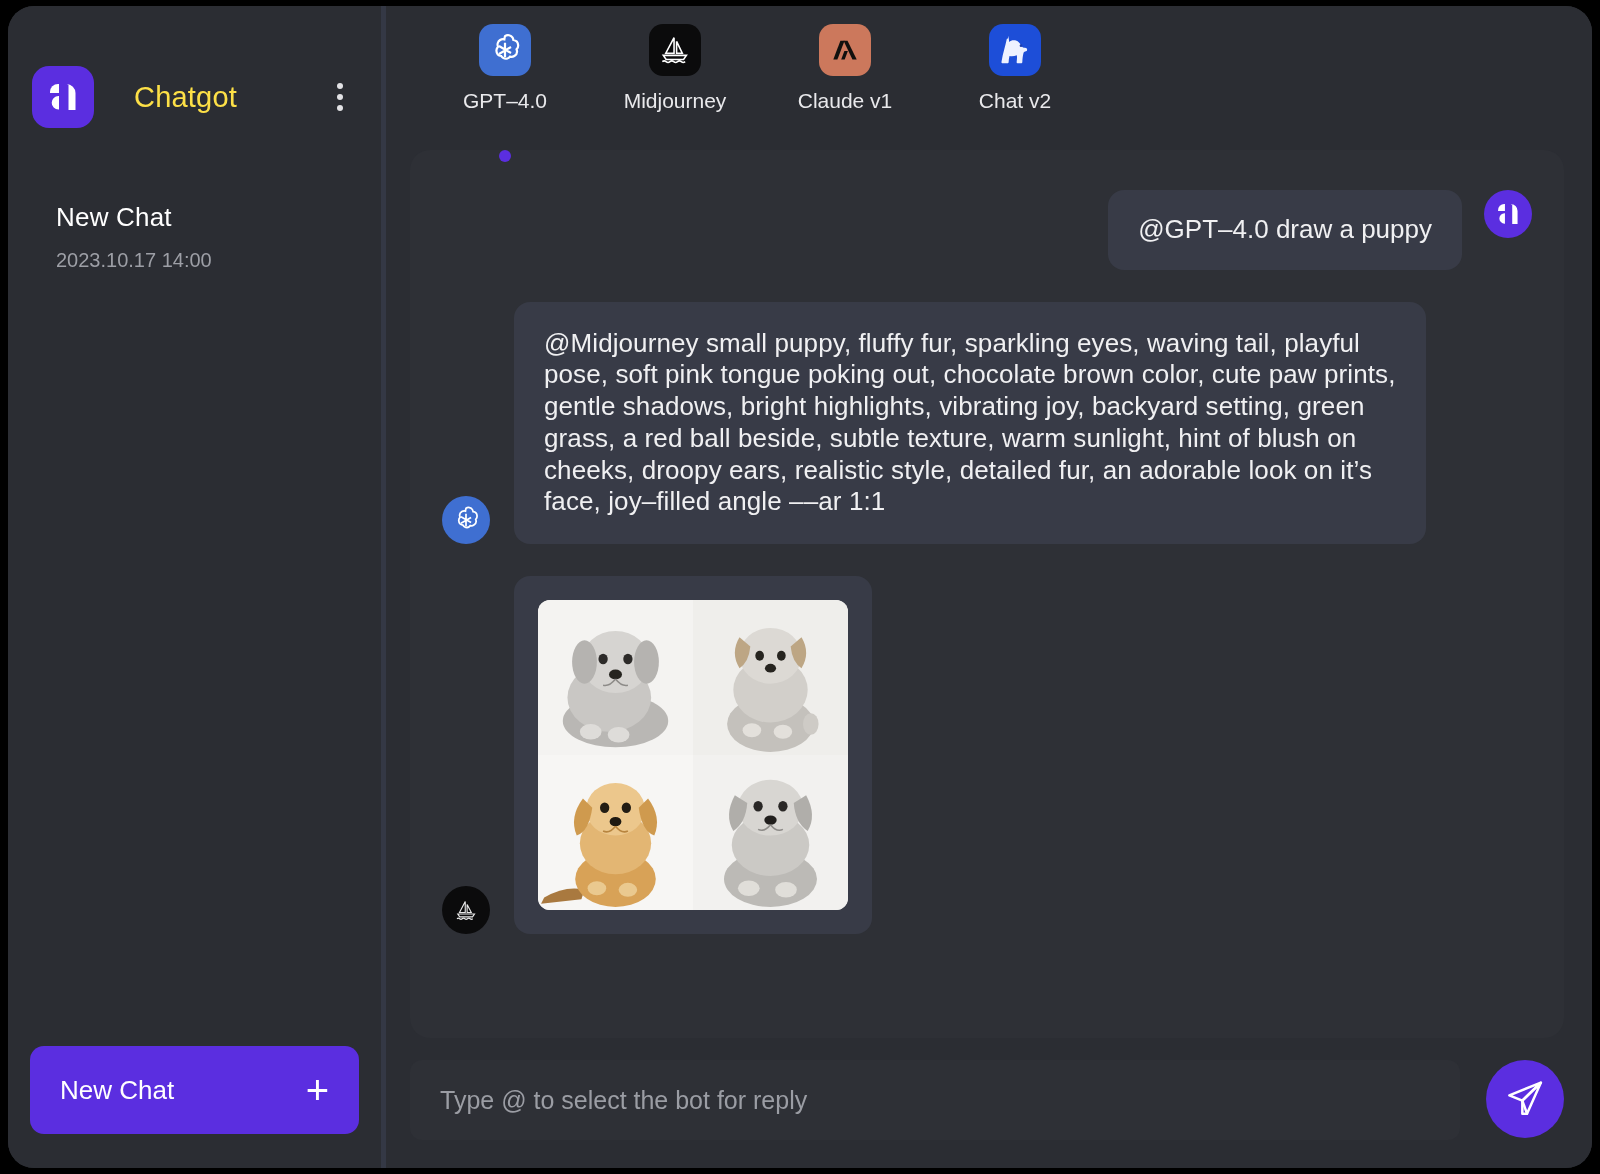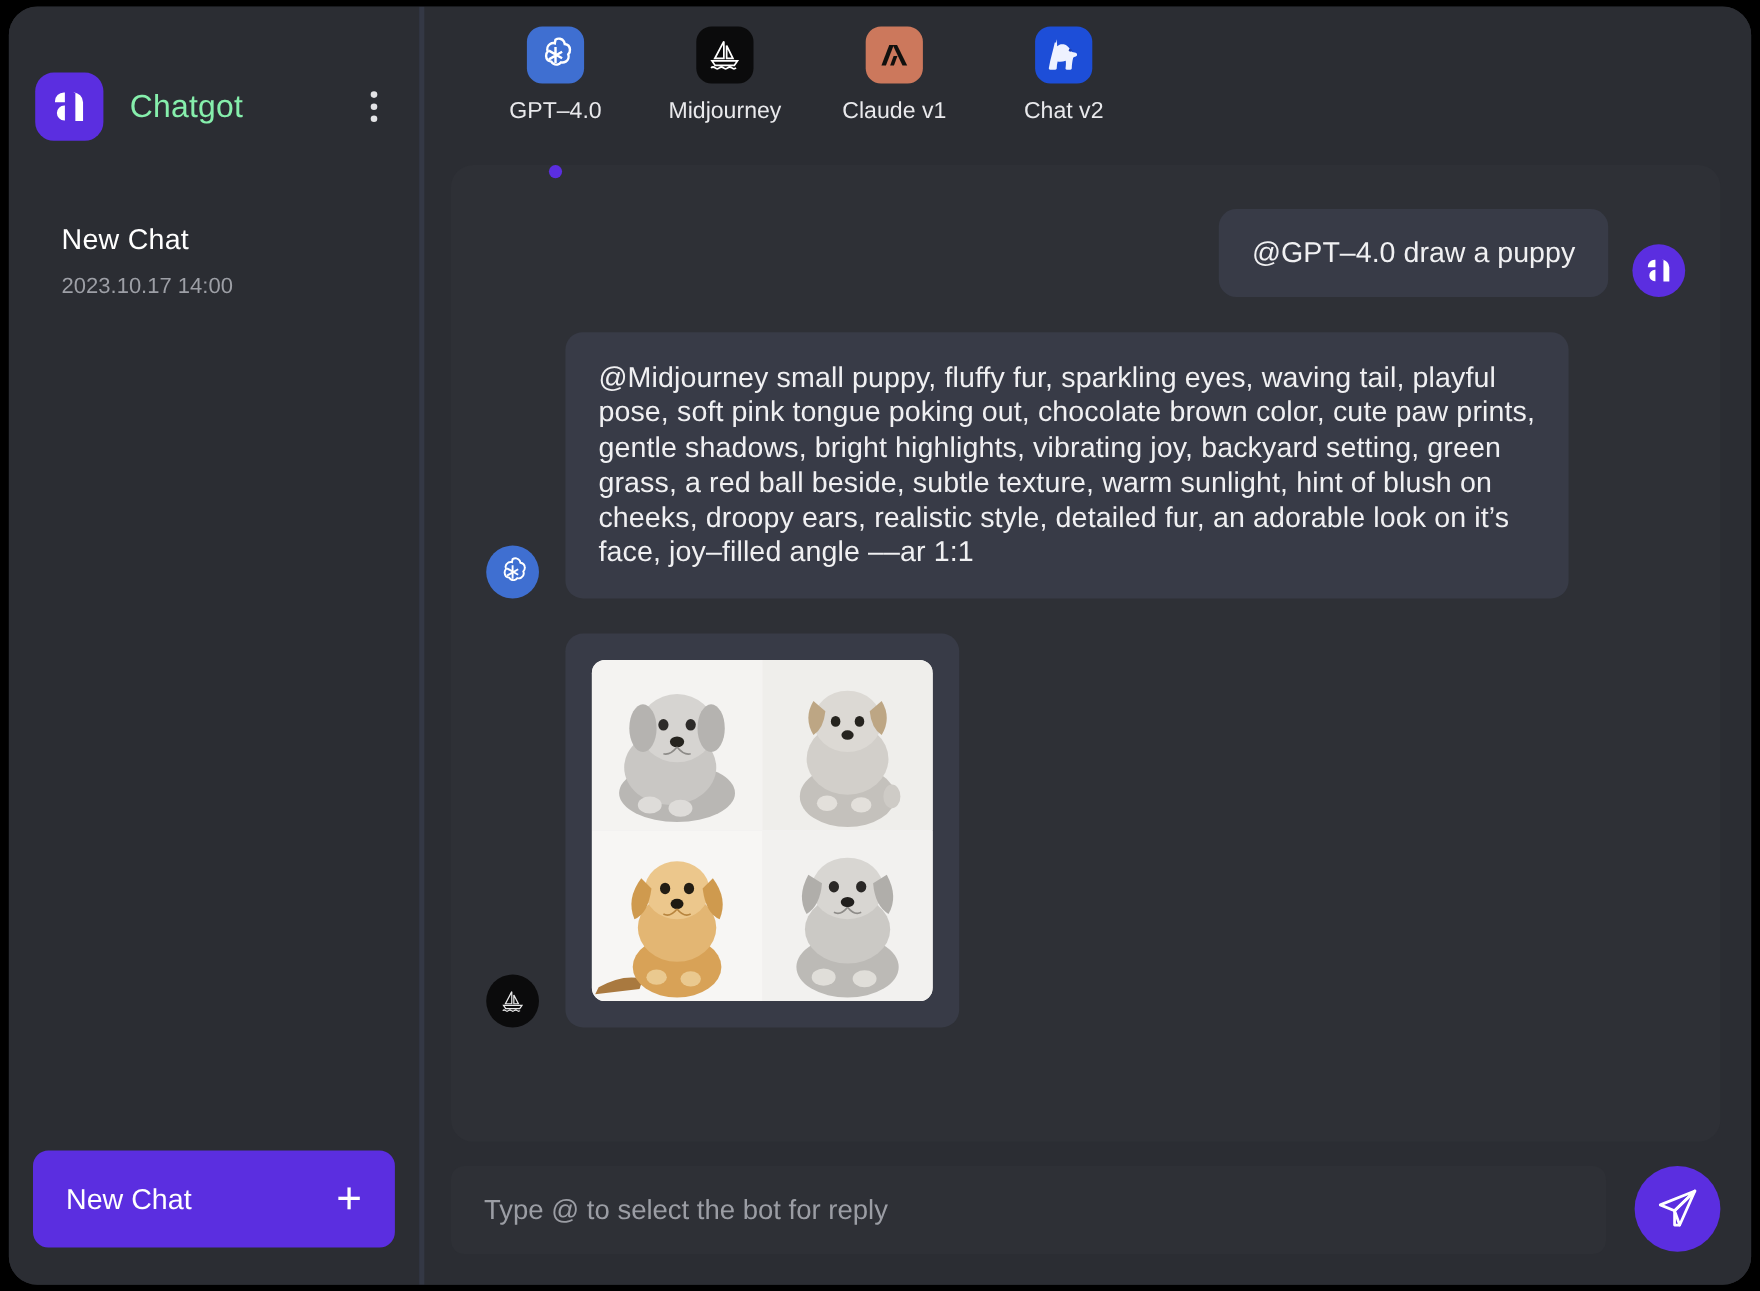--- a/index.html
+++ b/index.html
@@ -34,23 +34,23 @@
   }
   .logo {
     width: 62px; height: 62px;
     border-radius: 17px;
     background: #5b2ee0;
     display: flex; align-items: center; justify-content: center;
     flex: 0 0 62px;
   }
   .logo svg { display: block; }
   .app-title {
-    color: #86efac;
+    color: #fde047;
     font-size: 29px;
-    margin-left: 24px;
+    margin-left: 40px;
     letter-spacing: .2px;
     flex: 1;
   }
   .dots-menu {
     width: 34px; height: 40px;
     display: flex; flex-direction: column;
     align-items: center; justify-content: center;
     gap: 5px;
     cursor: pointer;
   }
@@ -124,21 +124,21 @@
   .main {
     flex: 1; height: 100%;
     background: #2b2d33;
     display: flex; flex-direction: column;
     padding: 0 28px 0 24px;
     position: relative;
   }
   .model-bar {
     display: flex;
     padding: 18px 0 0 28px;
-    gap: 20px;
+    gap: 36px;
     height: 138px;
   }
   .model-tab {
     width: 134px;
     display: flex; flex-direction: column; align-items: center;
     cursor: pointer;
     position: relative;
   }
   .model-icon {
     width: 52px; height: 52px;
@@ -161,21 +161,21 @@
     flex: 1;
     background: #2e3036;
     border-radius: 20px;
     margin-top: 6px;
     padding: 40px 32px 30px 32px;
     overflow-y: auto;
     min-height: 0;
   }
 
   .msg-row { display: flex; margin-bottom: 32px; }
-  .msg-row.user { justify-content: flex-end; align-items: flex-end; }
+  .msg-row.user { justify-content: flex-end; align-items: flex-start; }
   .msg-row.bot { align-items: flex-end; }
 
   .avatar {
     width: 48px; height: 48px;
     border-radius: 50%;
     display: flex; align-items: center; justify-content: center;
     flex: 0 0 48px;
     overflow: hidden;
   }
   .avatar.user-av { background: #5b2ee0; margin-left: 22px; }

